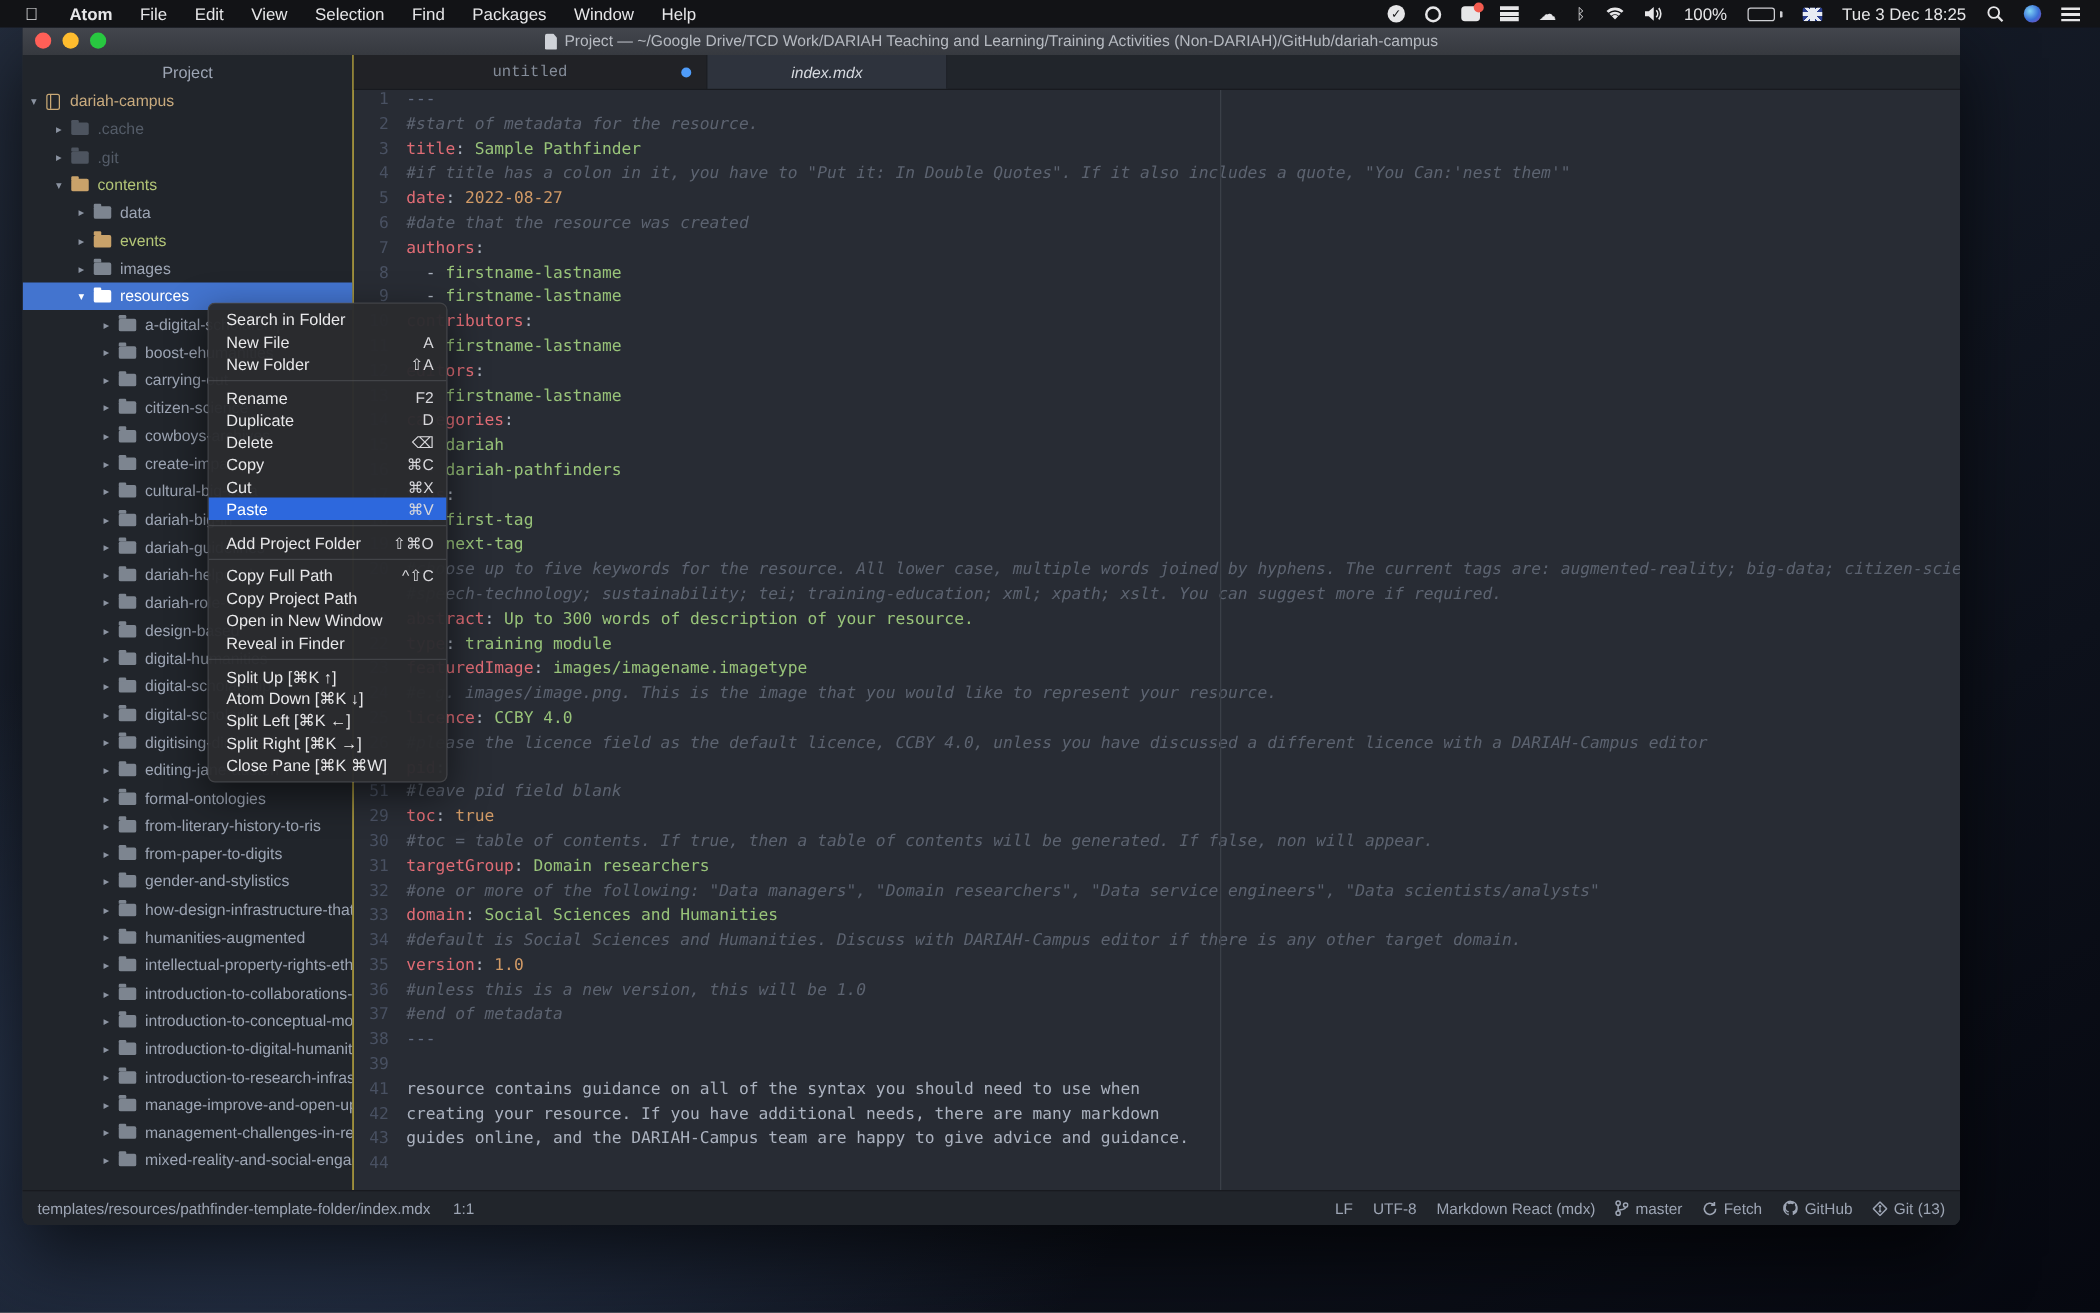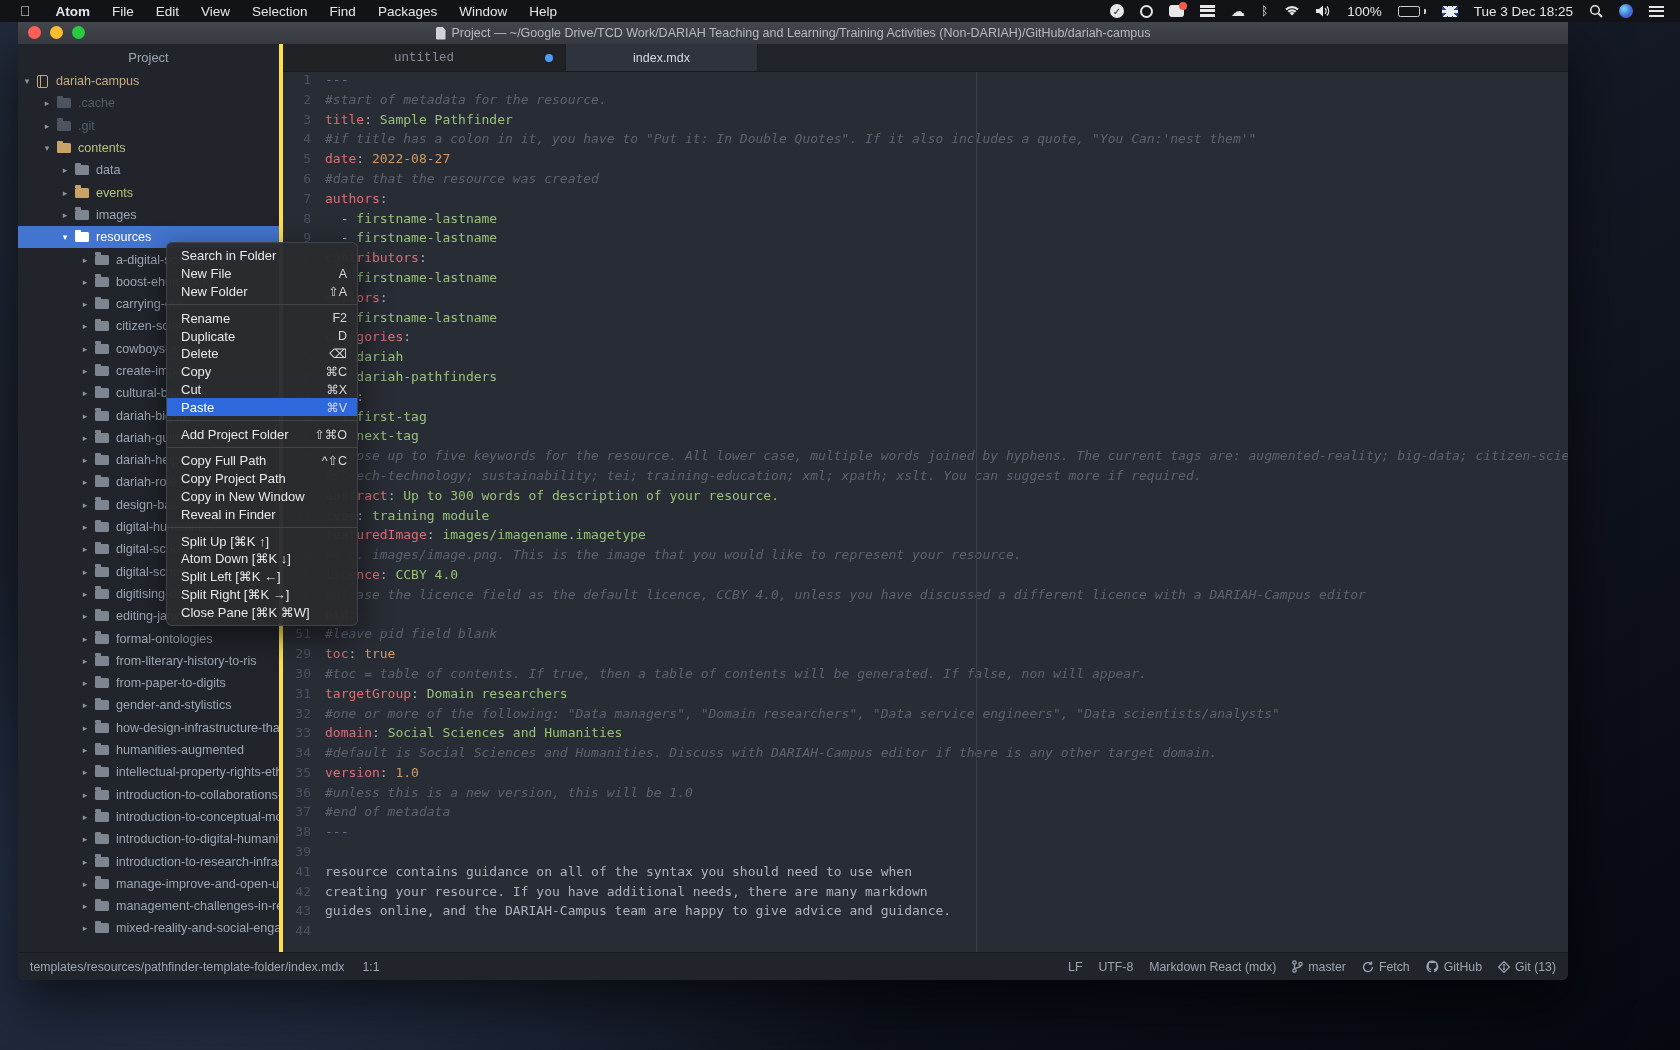--- a/index.html
+++ b/index.html
@@ -61,21 +61,21 @@
     justify-content:center; color:#b6bac1; font-size:12.5px; }
   .lights { position:absolute; left:10px; top:4px; display:flex; gap:9px; }
   .light { width:13px; height:13px; border-radius:50%; }
   .light.red { background:#ff5f57; } .light.yellow { background:#febc2e; }
   .light.green { background:#28c840; }
   .doc-ico { display:inline-block; width:10px; height:13px; background:#cfd2d8;
     border-radius:1.5px; margin-right:6px; clip-path:polygon(0 0,70% 0,100% 28%,100% 100%,0 100%); }
 
   
   #sidebar { position:absolute; left:0; top:22px; width:265px; height:908px;
-    background:#21252b; border-right:4px solid #fde047; overflow:hidden; }
+    background:#21252b; border-right:1px solid #fde047; overflow:hidden; }
   #ptitle { height:26px; display:flex; align-items:center; justify-content:center;
     color:#9da5b4; font-size:13px; }
   #tree { font-size:12.6px; color:#9da5b4; }
   .trow { height:22.3px; display:flex; align-items:center; white-space:nowrap;
     overflow:hidden; }
   .trow .chev { width:10px; font-size:9px; color:#8b93a1; margin-right:5px;
     flex:0 0 auto; text-align:center; }
   .fold { flex:0 0 auto; position:relative; width:14px; height:10px; margin-right:7px;
     background:#7d8590; border-radius:1.5px; }
   .fold::before { content:""; position:absolute; left:0; top:-2.5px; width:6px;
@@ -90,21 +90,21 @@
   .trow.selected { background:#4374cf; color:#ffffff; }
   .trow.selected .fold { background:#ffffff; }
   .trow.selected .chev { color:#ffffff; }
 
   
   #tabbar { position:absolute; left:265px; top:22px; right:0; height:28px;
     background:#21252b; border-bottom:1px solid #181a1f; display:flex; }
   .tab { position:relative; height:100%; display:flex; align-items:center;
     justify-content:center; font-size:12.5px; color:#848c99;
     border-right:1px solid #1b1e23; background:#212226; }
-  .tab.active { background:#2e333d; color:#d7dae0; }
+  .tab.active { background:#2e333d; color:#d7dae0; font-style:italic; }
   .tab .dot { position:absolute; right:12px; width:8px; height:8px;
     border-radius:50%; background:#4f9cf9; }
 
   
   #editor { position:absolute; left:265px; top:50px; right:0; bottom:28px;
     background:#282c34; overflow:hidden;
     font-family:"DejaVu Sans Mono", monospace; font-size:13px; }
   #wrapguide { position:absolute; left:693px; top:0; bottom:0; width:1px;
     background:#3b4048; }
   .eline { height:19.8px; display:flex; white-space:pre; }
@@ -517,21 +517,21 @@
       </div>
       <div class="csep"></div>
       <div class="citem">
         <span class="lab">Copy Full Path</span>
         <span class="sc">^⇧C</span>
       </div>
       <div class="citem">
         <span class="lab">Copy Project Path</span>
       </div>
       <div class="citem">
-        <span class="lab">Copy in New Window</span>
+        <span class="lab">Open in New Window</span>
       </div>
       <div class="citem">
         <span class="lab">Reveal in Finder</span>
       </div>
       <div class="csep"></div>
       <div class="citem">
         <span class="lab">Split Up [⌘K ↑]</span>
       </div>
       <div class="citem">
         <span class="lab">Atom Down [⌘K ↓]</span>

